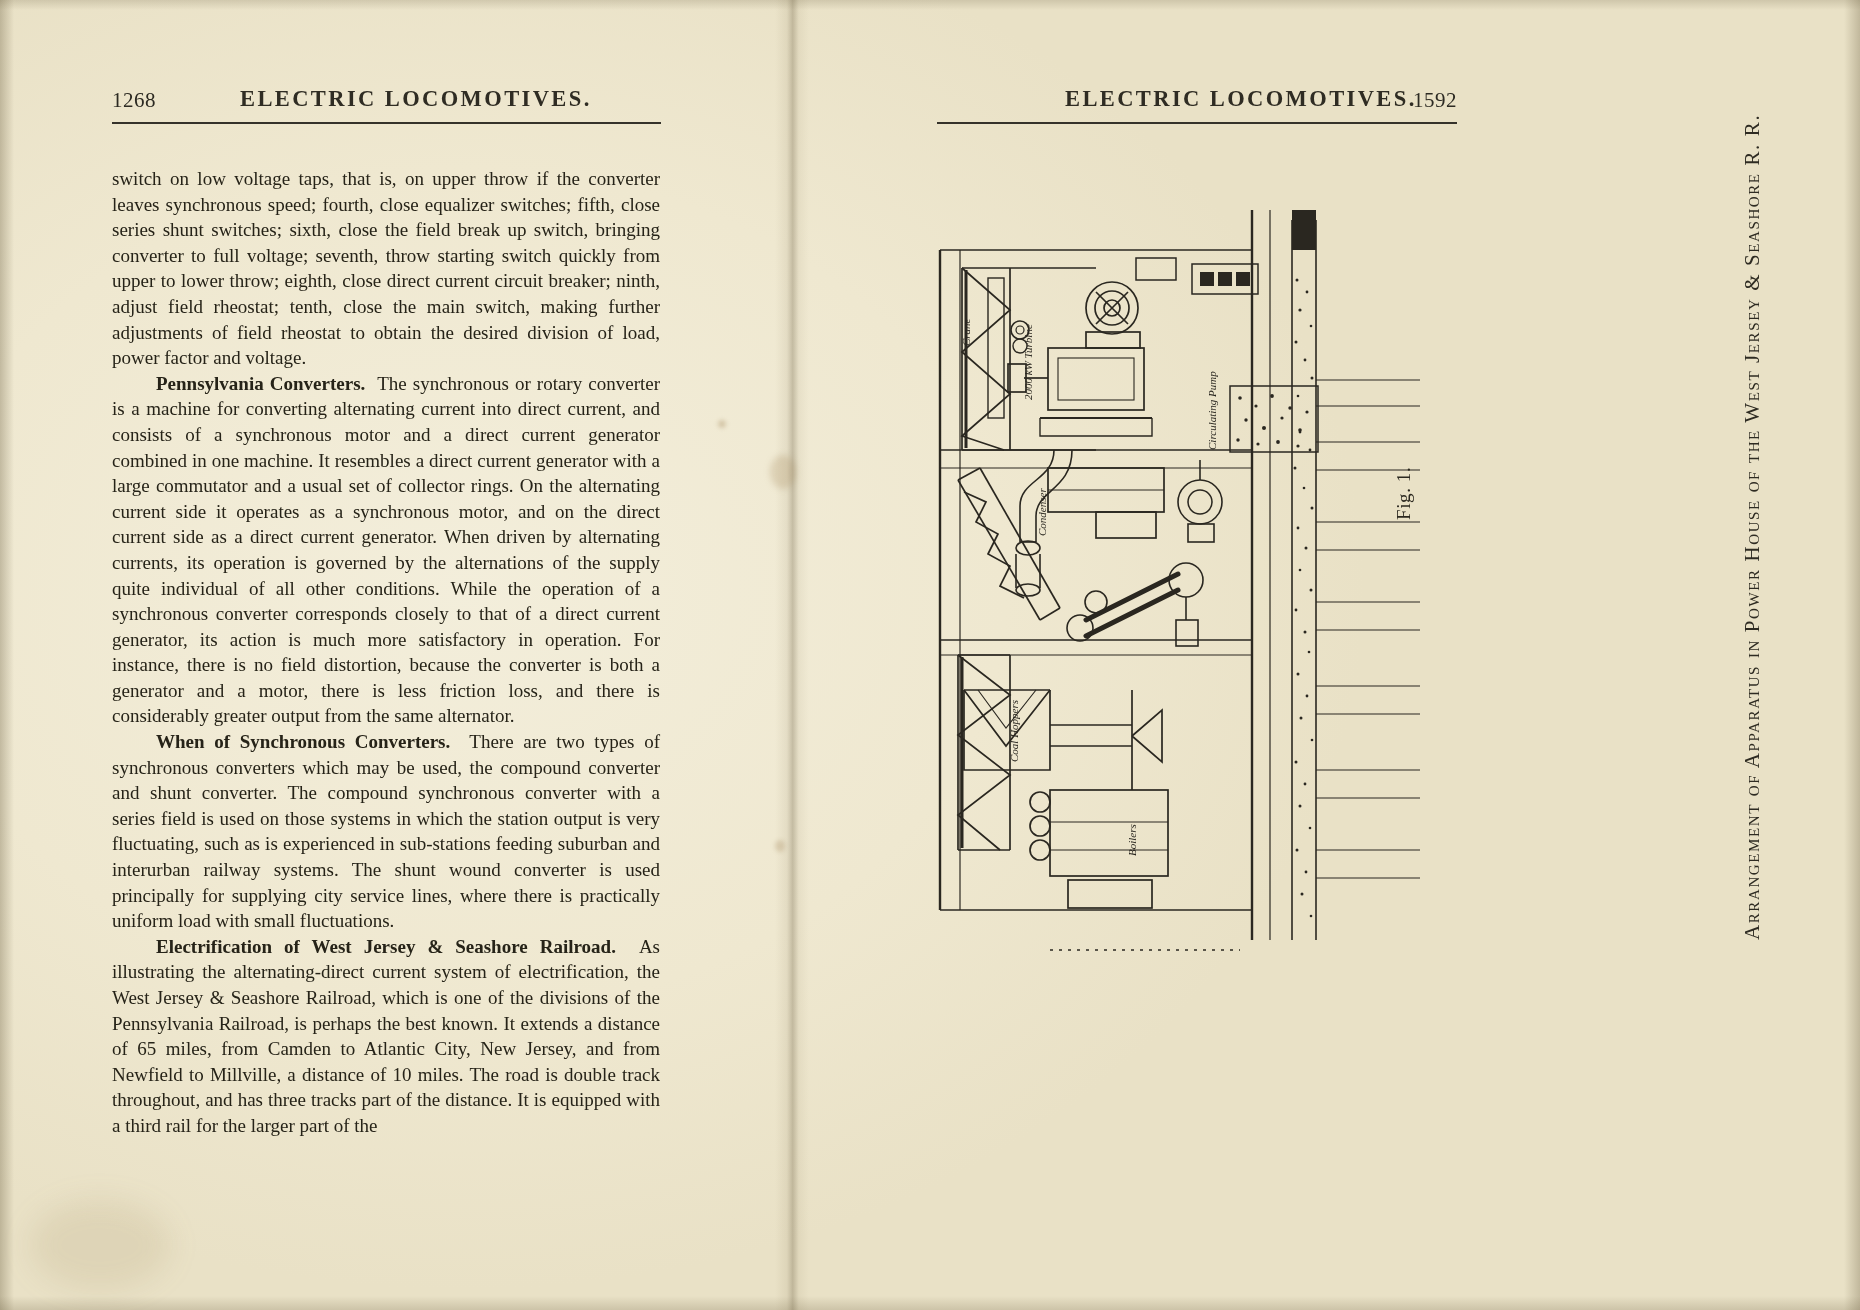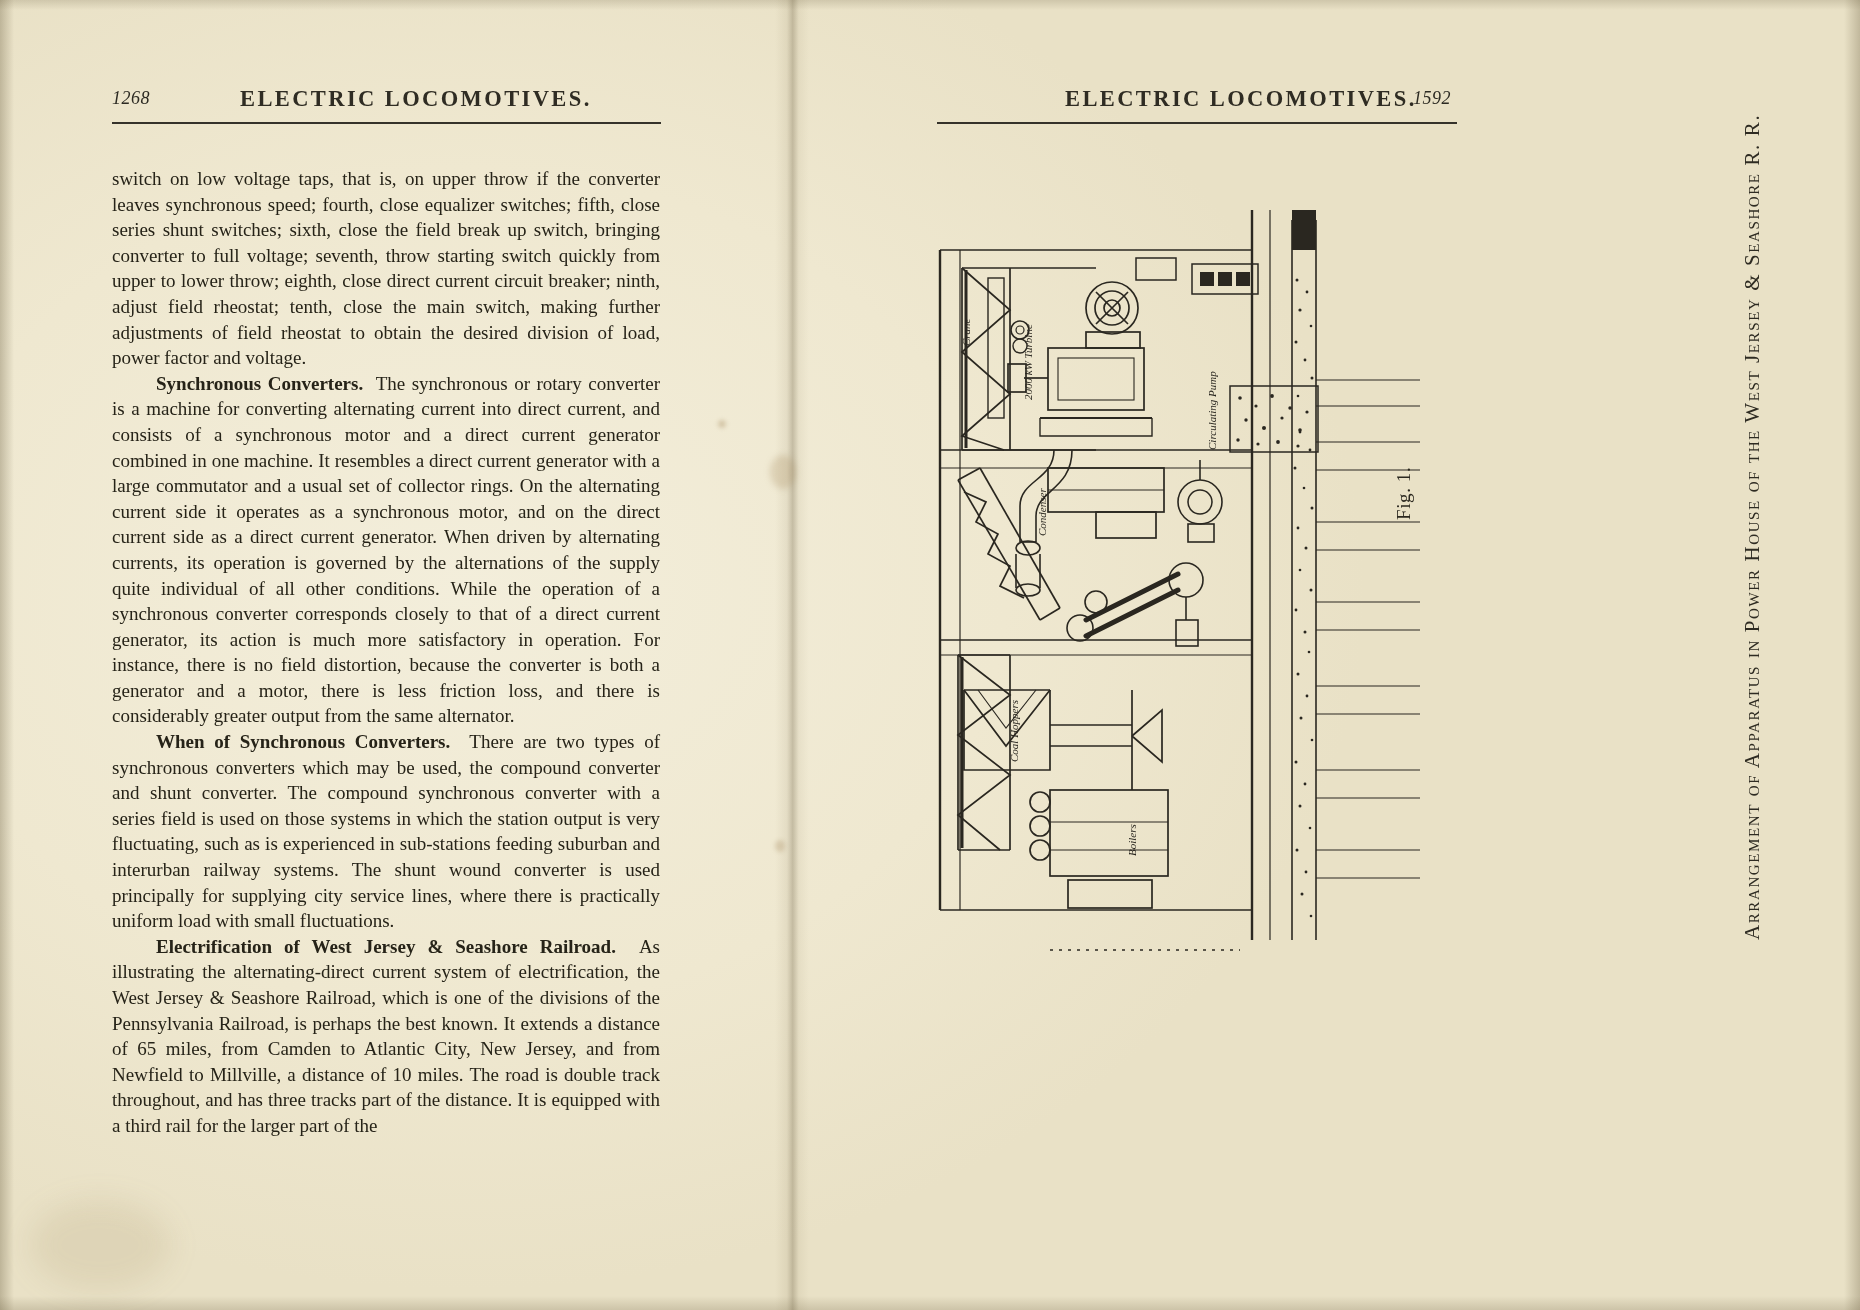--- a/index.html
+++ b/index.html
@@ -34,21 +34,21 @@
   #edge-bottom{position:absolute;left:0;bottom:0;height:14px;width:1860px;
     background:linear-gradient(0deg,rgba(90,78,48,.20),rgba(90,78,48,0));}
   .foxing{position:absolute;border-radius:50%;pointer-events:none;}
 
   
   .page{position:absolute;top:0;height:1310px;}
   #page-left{left:0;width:790px;}
   #page-right{left:790px;width:1070px;}
 
   .head-row{position:absolute;font-size:22px;letter-spacing:.5px;color:#2c2a22;}
-  .folio{font-size:18px;color:#2c2a22;letter-spacing:.5px;font-style:italic;}
+  .folio{font-size:21px;color:#2c2a22;letter-spacing:.5px;}
   .running-head{font-size:22.5px;letter-spacing:2.4px;color:#2f2c23;font-weight:bold;}
   .rule{position:absolute;height:2px;background:#35322a;}
 
   
   #body-left{position:absolute;left:112px;top:130px;width:548px;
      font-size:19px;line-height:25.6px;color:#262318;
      text-align:justify;margin-top:36px;}
   #body-left p{margin:0;text-indent:44px;}
   #body-left p.first{text-indent:0;}
   #body-left b{font-weight:bold;}
@@ -86,21 +86,21 @@
 
     <div class="head-row running-head" style="left:240px;top:86px;">ELECTRIC LOCOMOTIVES.</div>
 
     <div class="rule" style="left:112px;top:122px;width:549px;"></div>
 
     <div id="body-left">
       <p class="first">
         <span>switch on low voltage taps, that is, on upper throw if the converter leaves synchronous speed; fourth, close equalizer switches; fifth, close series shunt switches; sixth, close the field break up switch, bringing converter to full voltage; seventh, throw starting switch quickly from upper to lower throw; eighth, close direct current circuit breaker; ninth, adjust field rheostat; tenth, close the main switch, making further adjustments of field rheostat to obtain the desired division of load, power factor and voltage.</span>
       </p>
       <p>
-        <b>Synchronous Converters.</b>&nbsp;
+        <b>Pennsylvania Converters.</b>&nbsp;
         <span>The synchronous or rotary converter is a machine for converting alternating current into direct current, and consists of a synchronous motor and a direct current generator combined in one machine. It resembles a direct current generator with a large commutator and a usual set of collector rings. On the alternating current side it operates as a synchronous motor, and on the direct current side as a direct current generator. When driven by alternating currents, its operation is governed by the alternations of the supply quite individual of all other conditions. While the operation of a synchronous converter corresponds closely to that of a direct current generator, its action is much more satisfactory in operation. For instance, there is no field distortion, because the converter is both a generator and a motor, there is less friction loss, and there is considerably greater output from the same alternator.</span>
       </p>
       <p>
         <b>When of Synchronous Converters.</b>&nbsp;
         <span>There are two types of synchronous converters which may be used, the compound converter and shunt converter. The compound synchronous converter with a series field is used on those systems in which the station output is very fluctuating, such as is experienced in sub-stations feeding suburban and interurban railway systems. The shunt wound converter is used principally for supplying city service lines, where there is practically uniform load with small fluctuations.</span>
       </p>
       <p>
         <b>Electrification of West Jersey &amp; Seashore Railroad.</b>&nbsp;
         <span>As illustrating the alternating-direct current system of electrification, the West Jersey &amp; Seashore Railroad, which is one of the divisions of the Pennsylvania Railroad, is perhaps the best known. It extends a distance of 65 miles, from Camden to Atlantic City, New Jersey, and from Newfield to Millville, a distance of 10 miles. The road is double track throughout, and has three tracks part of the distance. It is equipped with a third rail for the larger part of the</span>
       </p>

